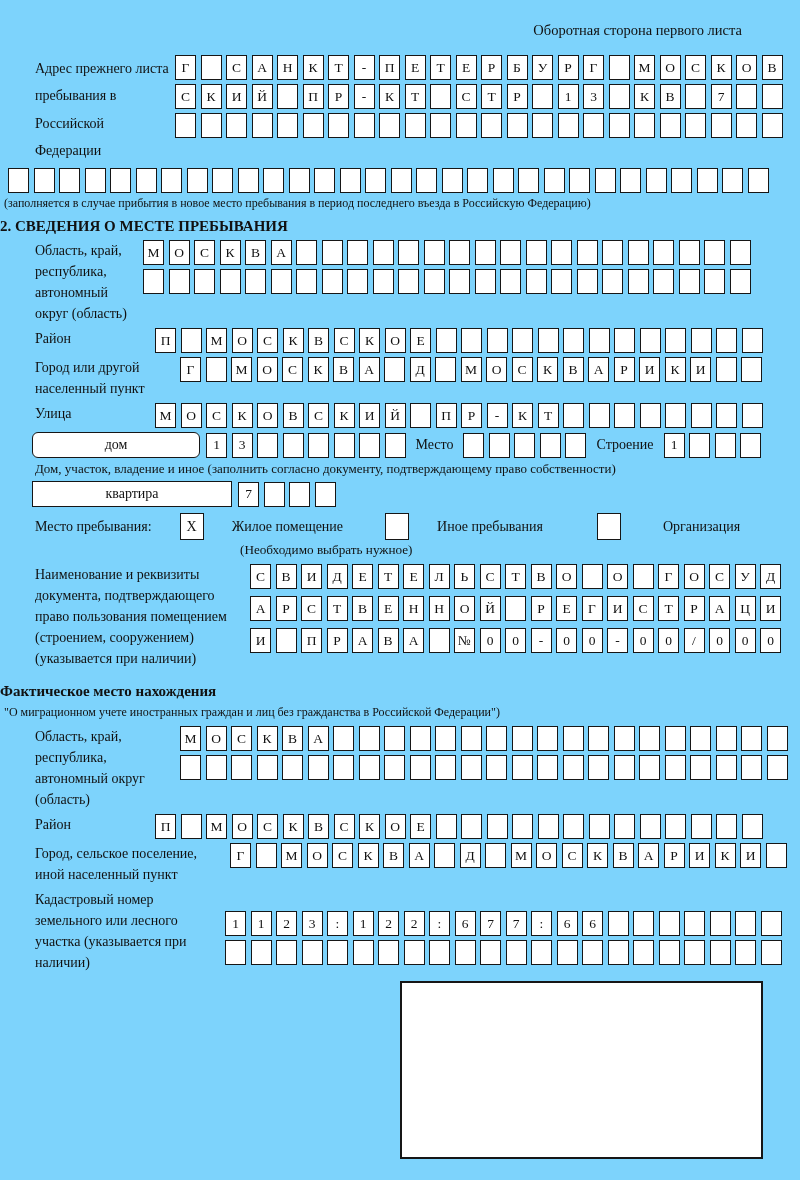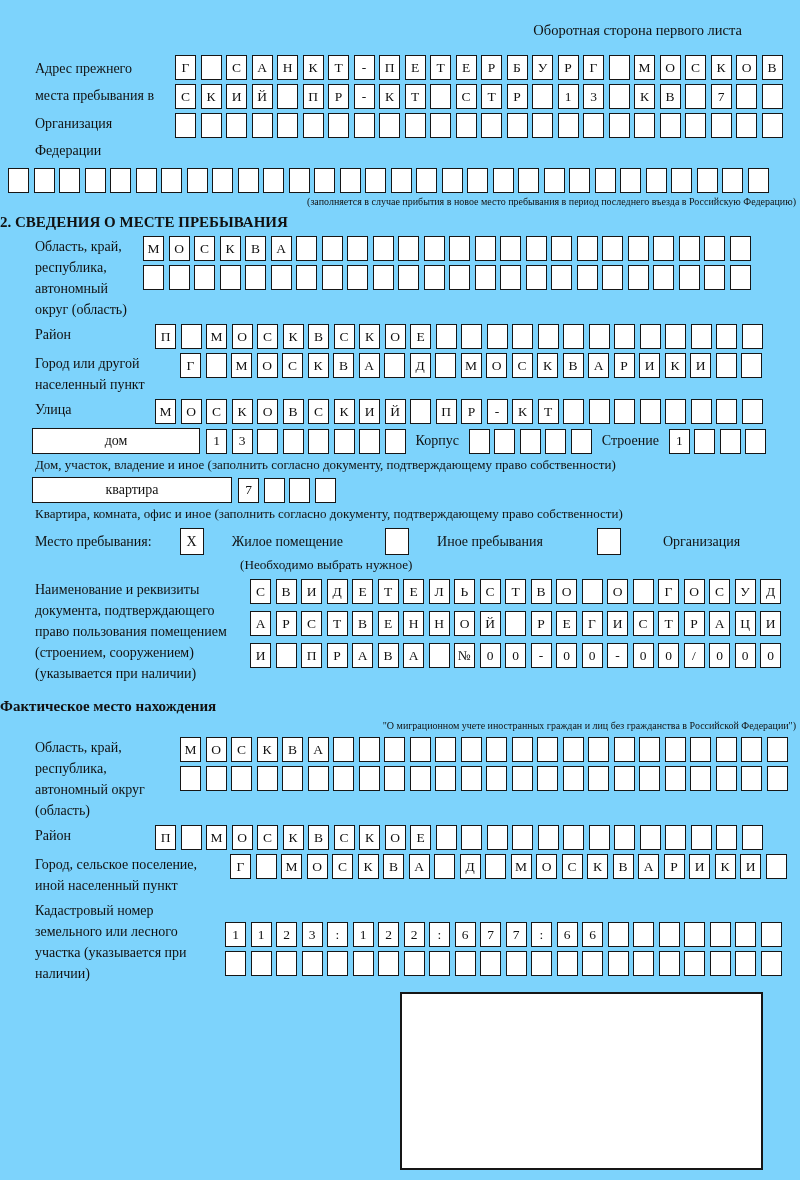--- a/index.html
+++ b/index.html
@@ -23,51 +23,51 @@
   .w215 { flex:0 0 215px; width:215px; }
 
   .cells { display:flex; gap:4.5px; }
   .cell {
     flex:0 0 21px; width:21px; height:25px; border:1.5px solid #161616;
     display:flex; align-items:center; justify-content:center;
     font-size:13.5px; background:#fff;
   }
   .fullrow { margin:4px 0 3px 8px; }
 
-  .note-center { text-align:right; font-size:10px; margin:3px 4px 2px 4px; }
+  .note-center { text-align:left; font-size:12px; margin:3px 4px 2px 4px; }
   .note-left { margin:1px 0 4px 35px; font-size:13px; }
   .sec-header { text-align:left; font-weight:bold; font-size:15px; margin:7px 0 5px 0; }
 
   .domrow { display:flex; align-items:center; gap:6px; margin:2px 0 3px 32px; }
   .wide-field {
     border:1.5px solid #161616; height:26px; display:flex;
     align-items:center; justify-content:center; font-size:14px; background:#fff;
   }
-  .dom-box { width:168px; }
+  .dom-box { width:168px;border-radius:6px; }
   .kv-box { width:200px; }
   .inline-lbl { padding:0 4px; }
 
   .mesto { display:flex; align-items:center; gap:28px; margin:6px 0 2px 35px; }
   .checkbox {
     width:24px; height:27px; border:1.5px solid #161616; display:flex;
     align-items:center; justify-content:center; font-size:14px; background:#fff;
   }
   .mesto-note { margin:2px 0 6px 240px; font-size:13.2px; }
 
   .stamp-box { width:363px; height:178px; border:2px solid #161616; margin:8px 0 0 400px; background:#fff; }
 </style>
 </head>
 <body>
 
 <div class="page">
 
   <div class="top-title">Оборотная сторона первого листа</div>
 
   <div class="row" style="margin-top:16px;">
-    <div class="lbl w140" style="line-height:1.95;">Адрес прежнего места пребывания в Организация Федерации</div>
+    <div class="lbl w140" style="line-height:1.95;">Адрес прежнего листа пребывания в Российской Федерации</div>
     <div class="rows">
       <div class="cells">
           <span class="cell">Г</span>
           <span class="cell"></span>
           <span class="cell">С</span>
           <span class="cell">А</span>
           <span class="cell">Н</span>
           <span class="cell">К</span>
           <span class="cell">Т</span>
           <span class="cell">-</span>
@@ -330,21 +330,21 @@
     <div class="cells">
         <span class="cell">1</span>
         <span class="cell">3</span>
         <span class="cell"></span>
         <span class="cell"></span>
         <span class="cell"></span>
         <span class="cell"></span>
         <span class="cell"></span>
         <span class="cell"></span>
       </div>
-    <div class="inline-lbl">Корпус</div>
+    <div class="inline-lbl">Место</div>
     <div class="cells">
         <span class="cell"></span>
         <span class="cell"></span>
         <span class="cell"></span>
         <span class="cell"></span>
         <span class="cell"></span>
       </div>
     <div class="inline-lbl">Строение</div>
     <div class="cells">
         <span class="cell">1</span>
@@ -357,21 +357,20 @@
 
   <div class="domrow">
     <div class="wide-field kv-box">квартира</div>
     <div class="cells">
         <span class="cell">7</span>
         <span class="cell"></span>
         <span class="cell"></span>
         <span class="cell"></span>
       </div>
   </div>
-  <div class="note-left">Квартира, комната, офис и иное (заполнить согласно документу, подтверждающему право собственности)</div>
 
   <div class="mesto">
     <span>Место пребывания:</span>
     <span class="checkbox">X</span>
     <span>Жилое помещение</span>
     <span class="checkbox" style="margin-left:14px;"></span>
     <span>Иное пребывания</span>
     <span class="checkbox" style="margin-left:26px;"></span>
     <span style="margin-left:14px;">Организация</span>
   </div>

